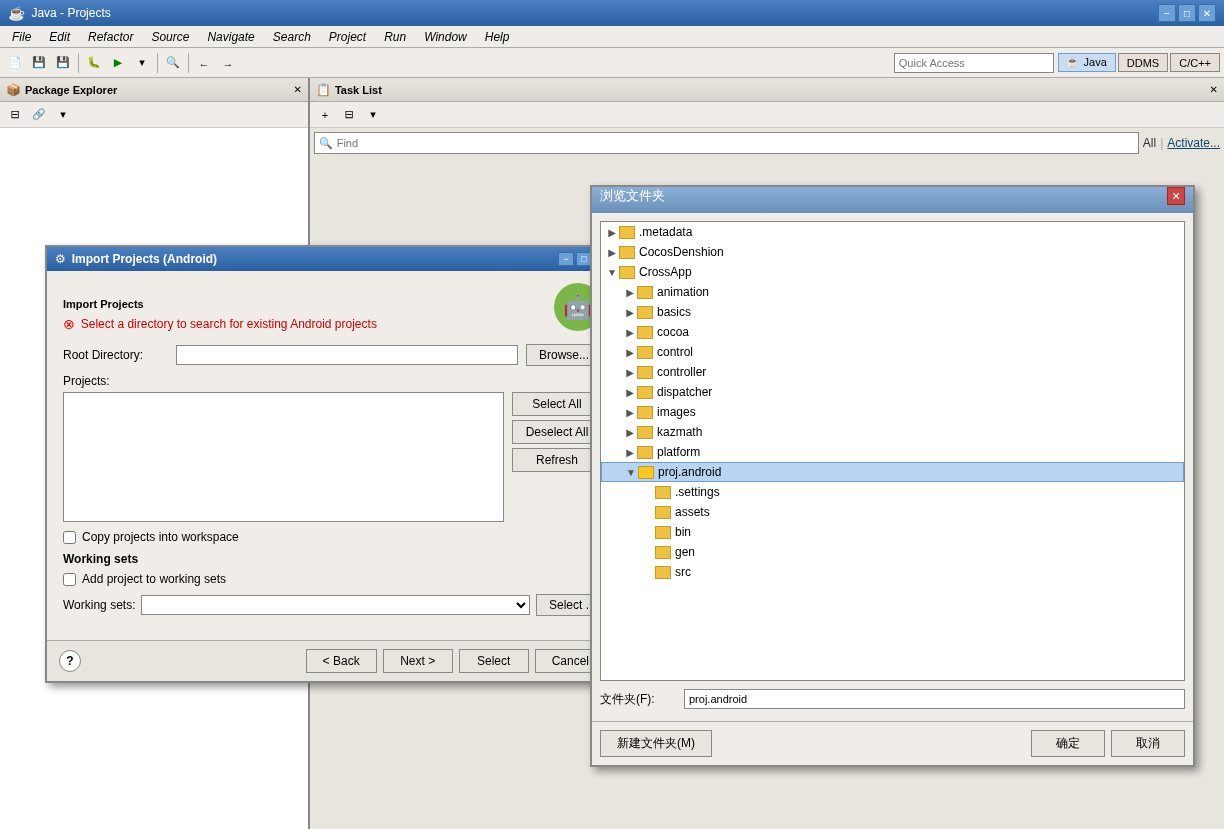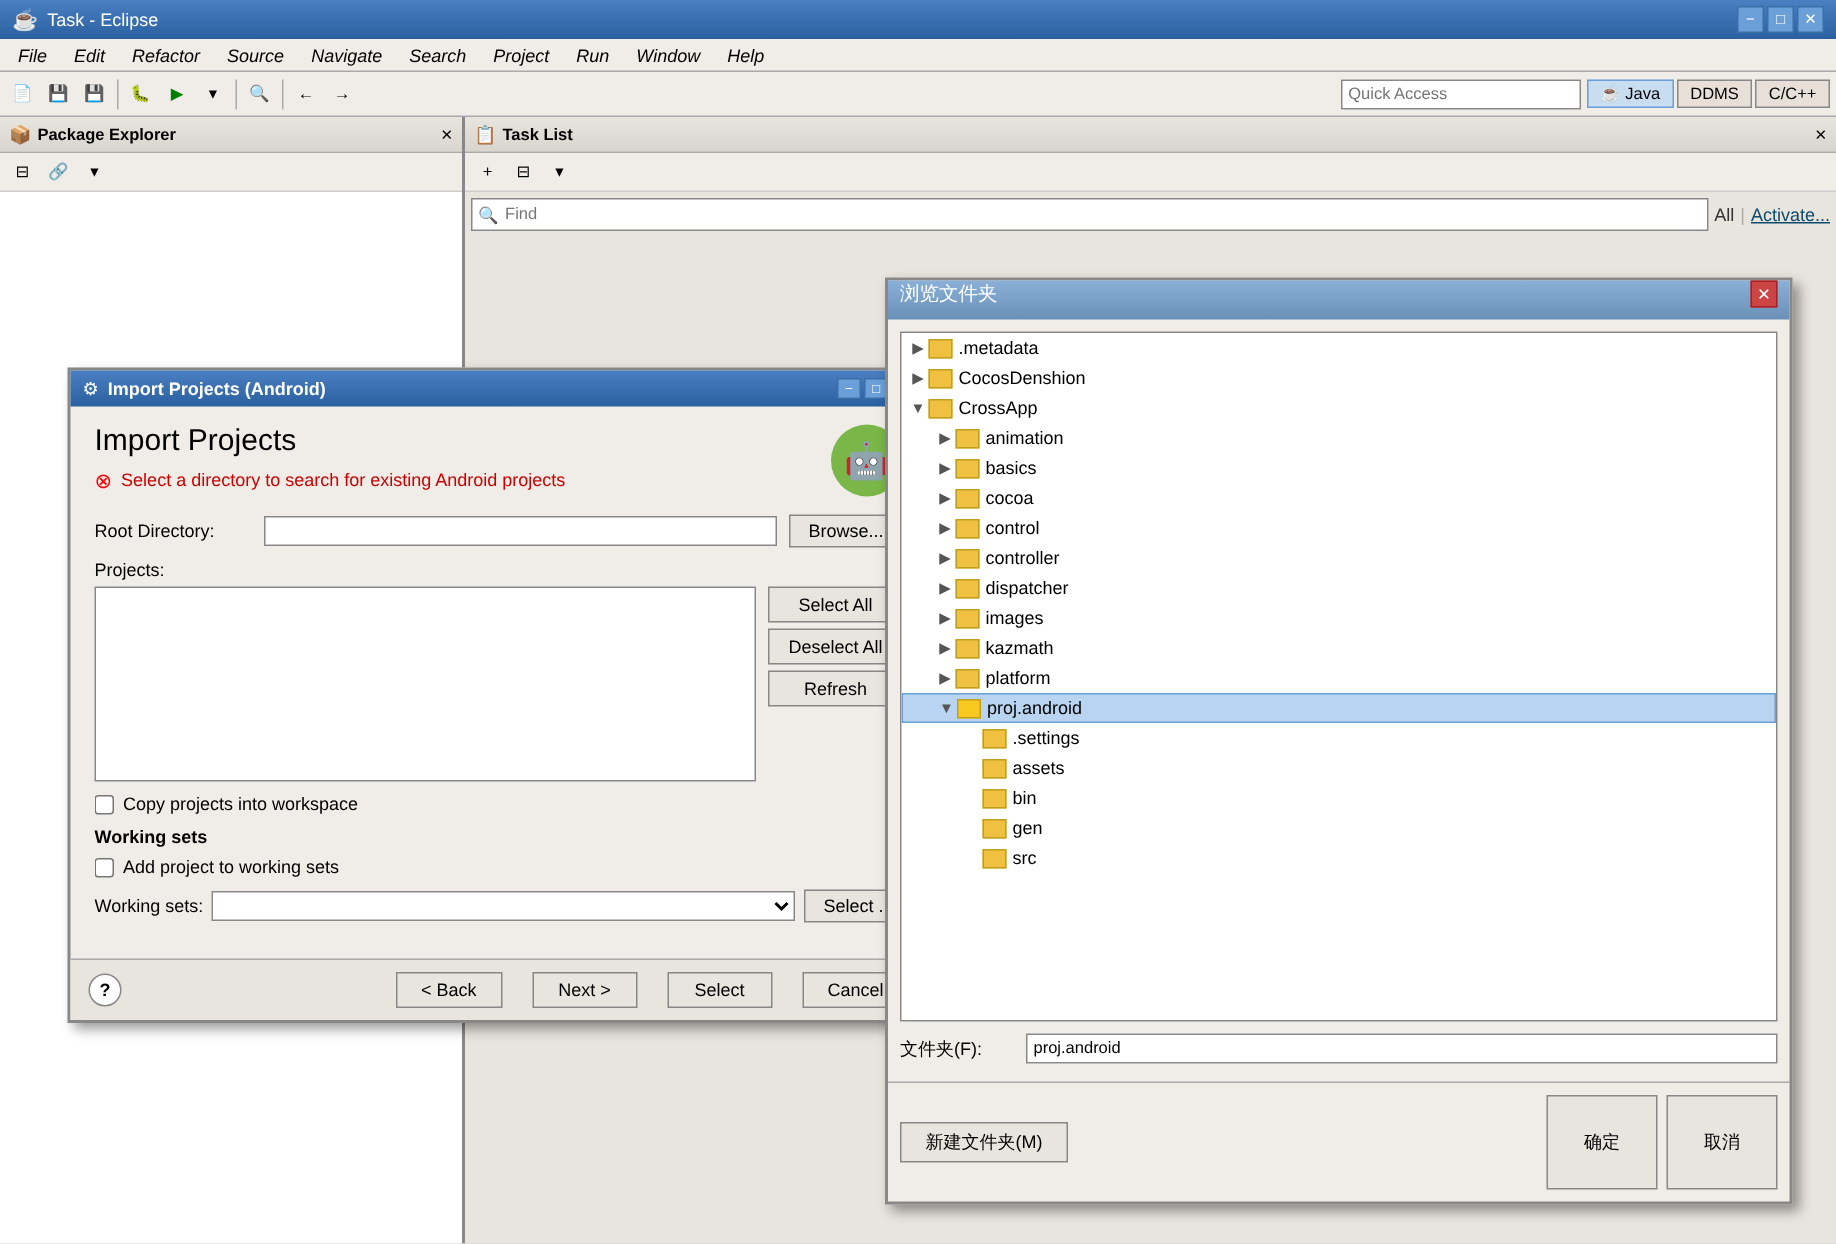--- a/index.html
+++ b/index.html
@@ -202,21 +202,21 @@
       gap: 12px;
     }
     .android-icon {
       width: 48px; height: 48px;
       background: #7ab648;
       border-radius: 50%;
       display: flex; align-items: center; justify-content: center;
       font-size: 24px;
       flex-shrink: 0;
     }
-    .dialog-main-title { font-size: 20px; font-weight: normal; margin-bottom: 6px; }
+    .dialog-main-title { font-size: 11px; font-weight: bold; margin-bottom: 6px; margin-top: 15px; }
     .error-line {
       display: flex; align-items: center; gap: 6px;
       color: #cc0000;
     }
     .error-icon { color: red; font-size: 14px; }
 
     .form-row {
       display: flex;
       align-items: center;
       margin-bottom: 8px;
@@ -311,21 +311,21 @@
     .help-btn {
       width: 22px; height: 22px;
       border: 1px solid #888;
       border-radius: 50%;
       background: white;
       cursor: pointer;
       font-size: 12px;
       font-weight: bold;
       display: flex; align-items: center; justify-content: center;
     }
-    .footer-buttons { margin-left: auto; display: flex; gap: 20px; }
+    .footer-buttons { margin-left: auto; display: flex; gap: 6px; }
     .footer-btn {
       padding: 4px 16px;
       border: 1px solid #888;
       background: #e8e4de;
       cursor: pointer;
       font-size: 12px;
       min-width: 70px;
       text-align: center;
     }
     .footer-btn:disabled { color: #999; cursor: default; }
@@ -411,34 +411,34 @@
     }
     .new-folder-btn {
       padding: 4px 16px;
       border: 1px solid #888;
       background: #e8e4de;
       cursor: pointer;
       font-size: 12px;
     }
     .browse-footer-btns { margin-left: auto; display: flex; gap: 6px; }
     .ok-btn {
-      padding: 22px 24px;
+      padding: 4px 24px;
       border: 1px solid #888;
       background: #e8e4de;
       cursor: pointer;
       font-size: 12px;
     }
   </style>
 </head>
 <body>
 
 <div class="title-bar">
   <div class="title-bar-left">
     <span style="font-size:14px;">☕</span>
-    <span>Task - Eclipse</span>
+    <span>Java - Projects</span>
   </div>
   <div class="title-bar-controls">
     <div class="title-btn">−</div>
     <div class="title-btn">□</div>
     <div class="title-btn">✕</div>
   </div>
 </div>
 
 <div class="menu-bar">
   <span class="menu-item">File</span>

